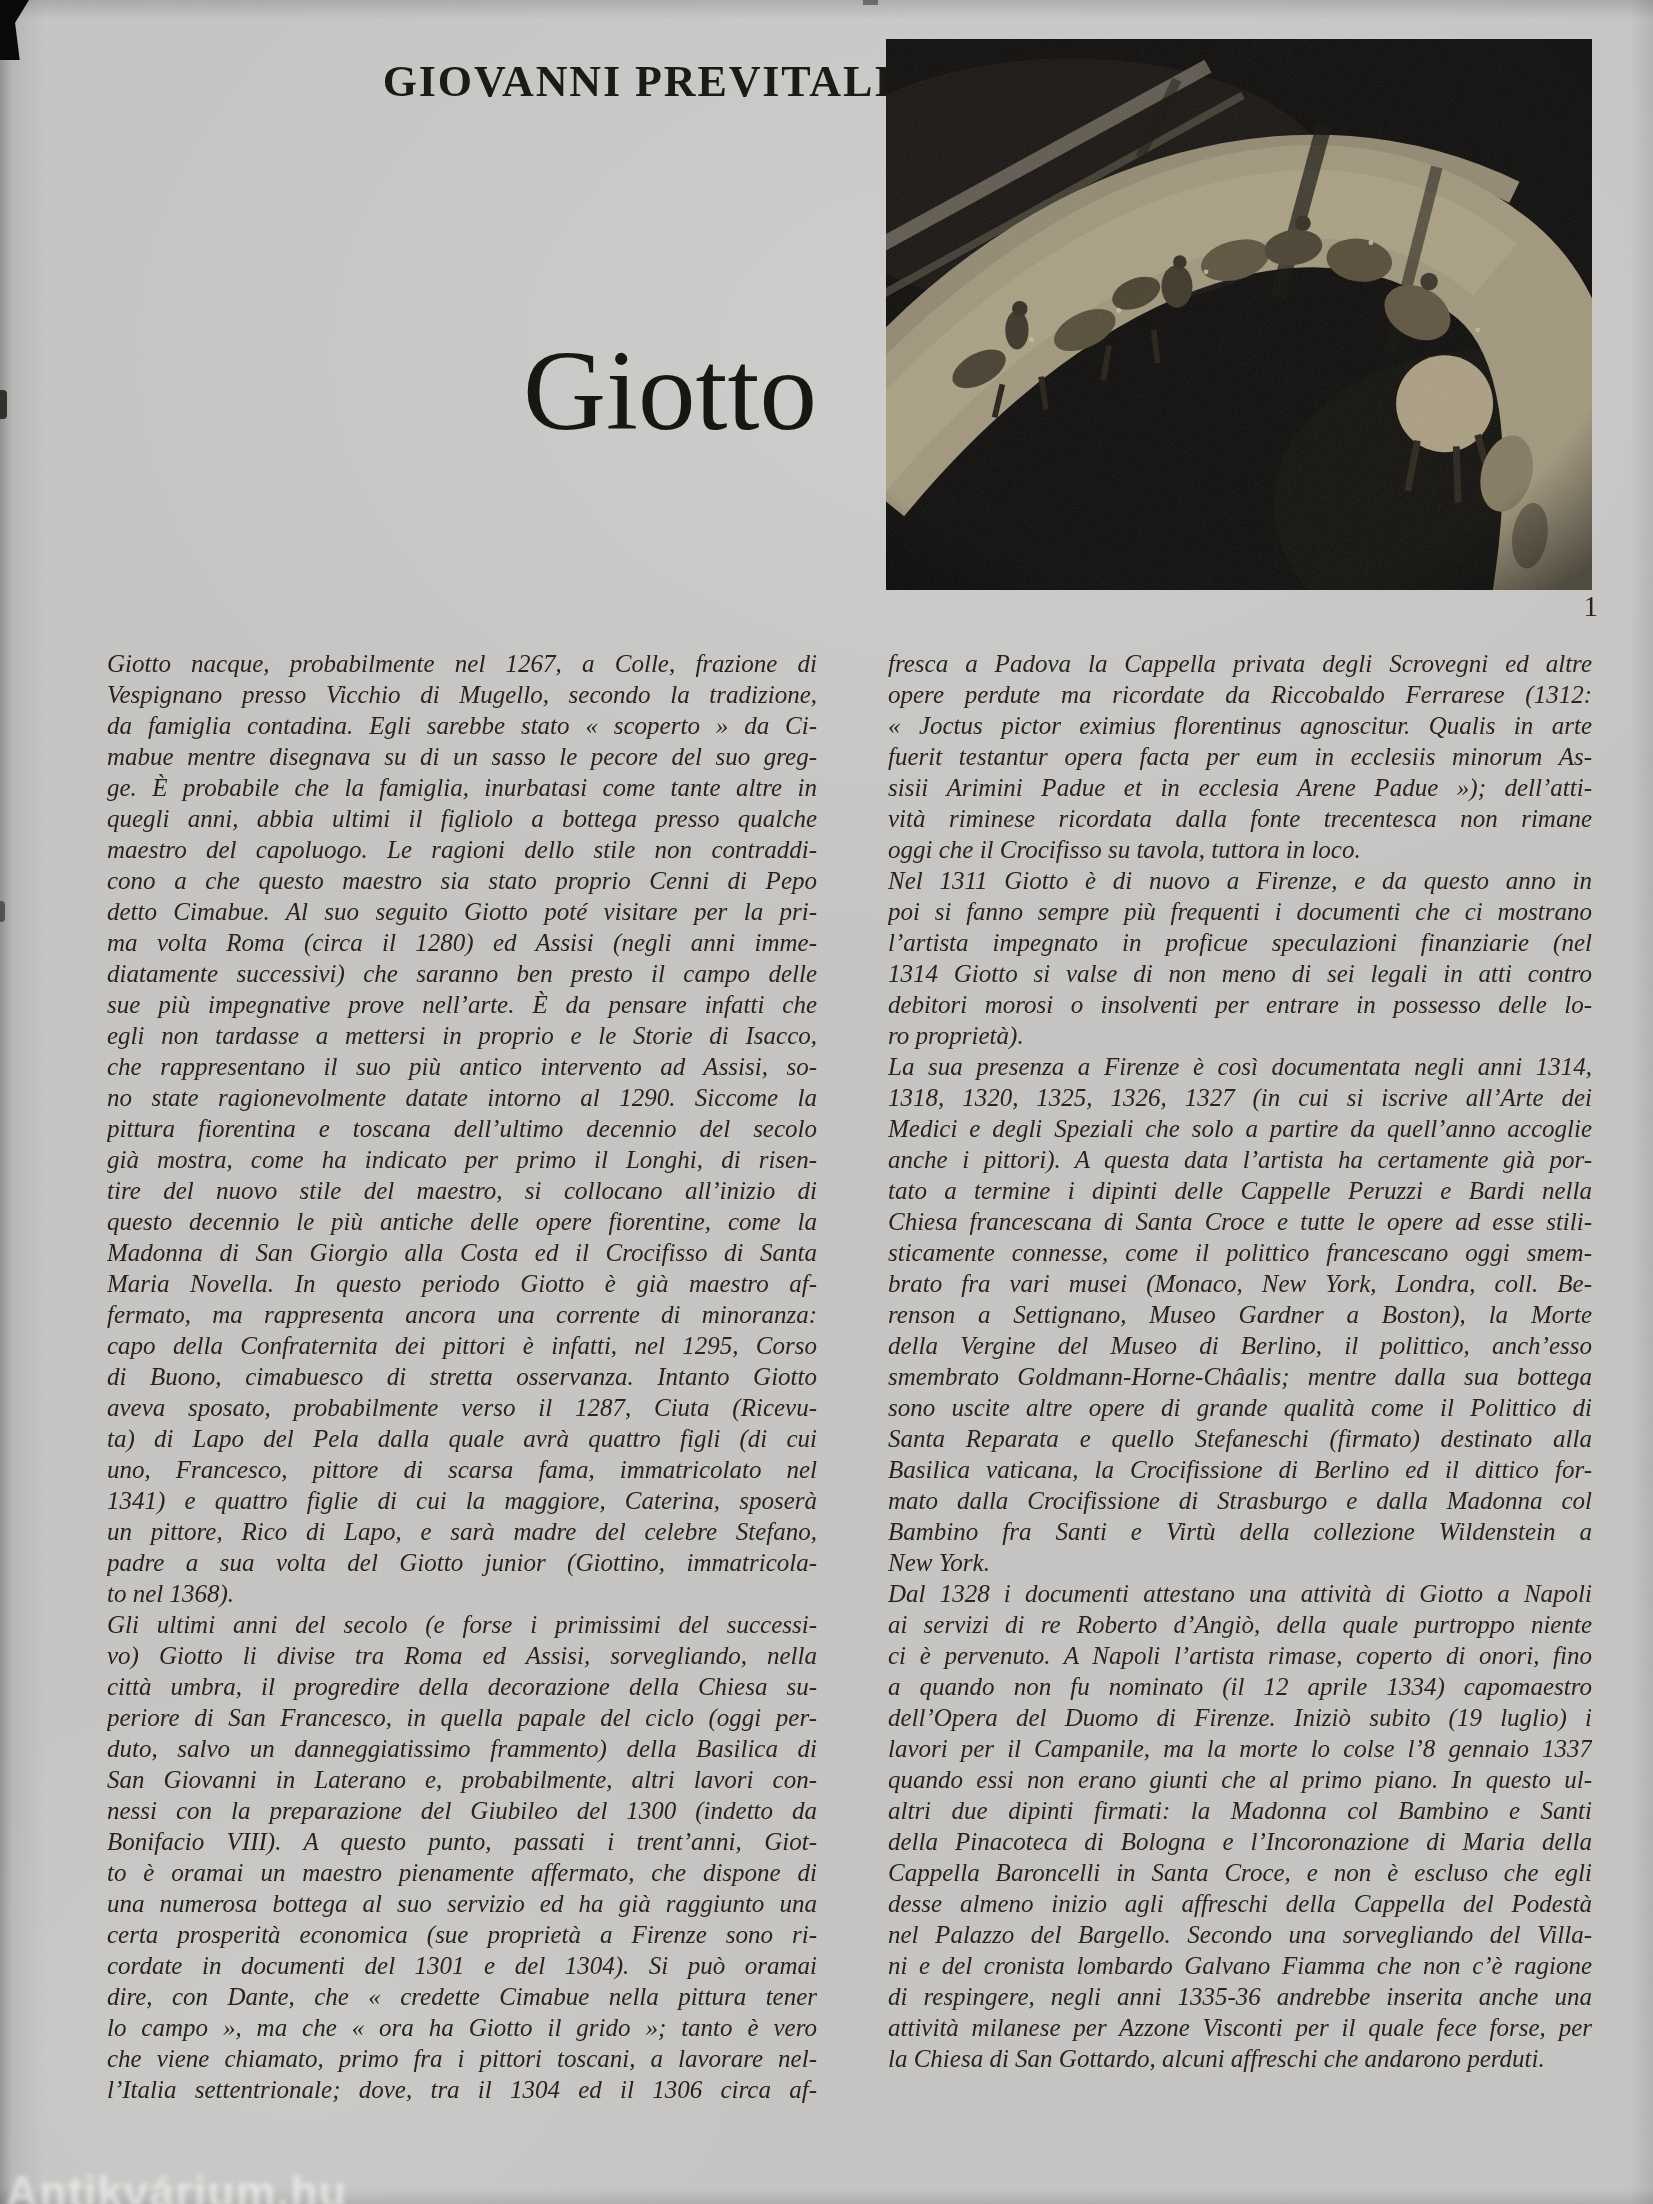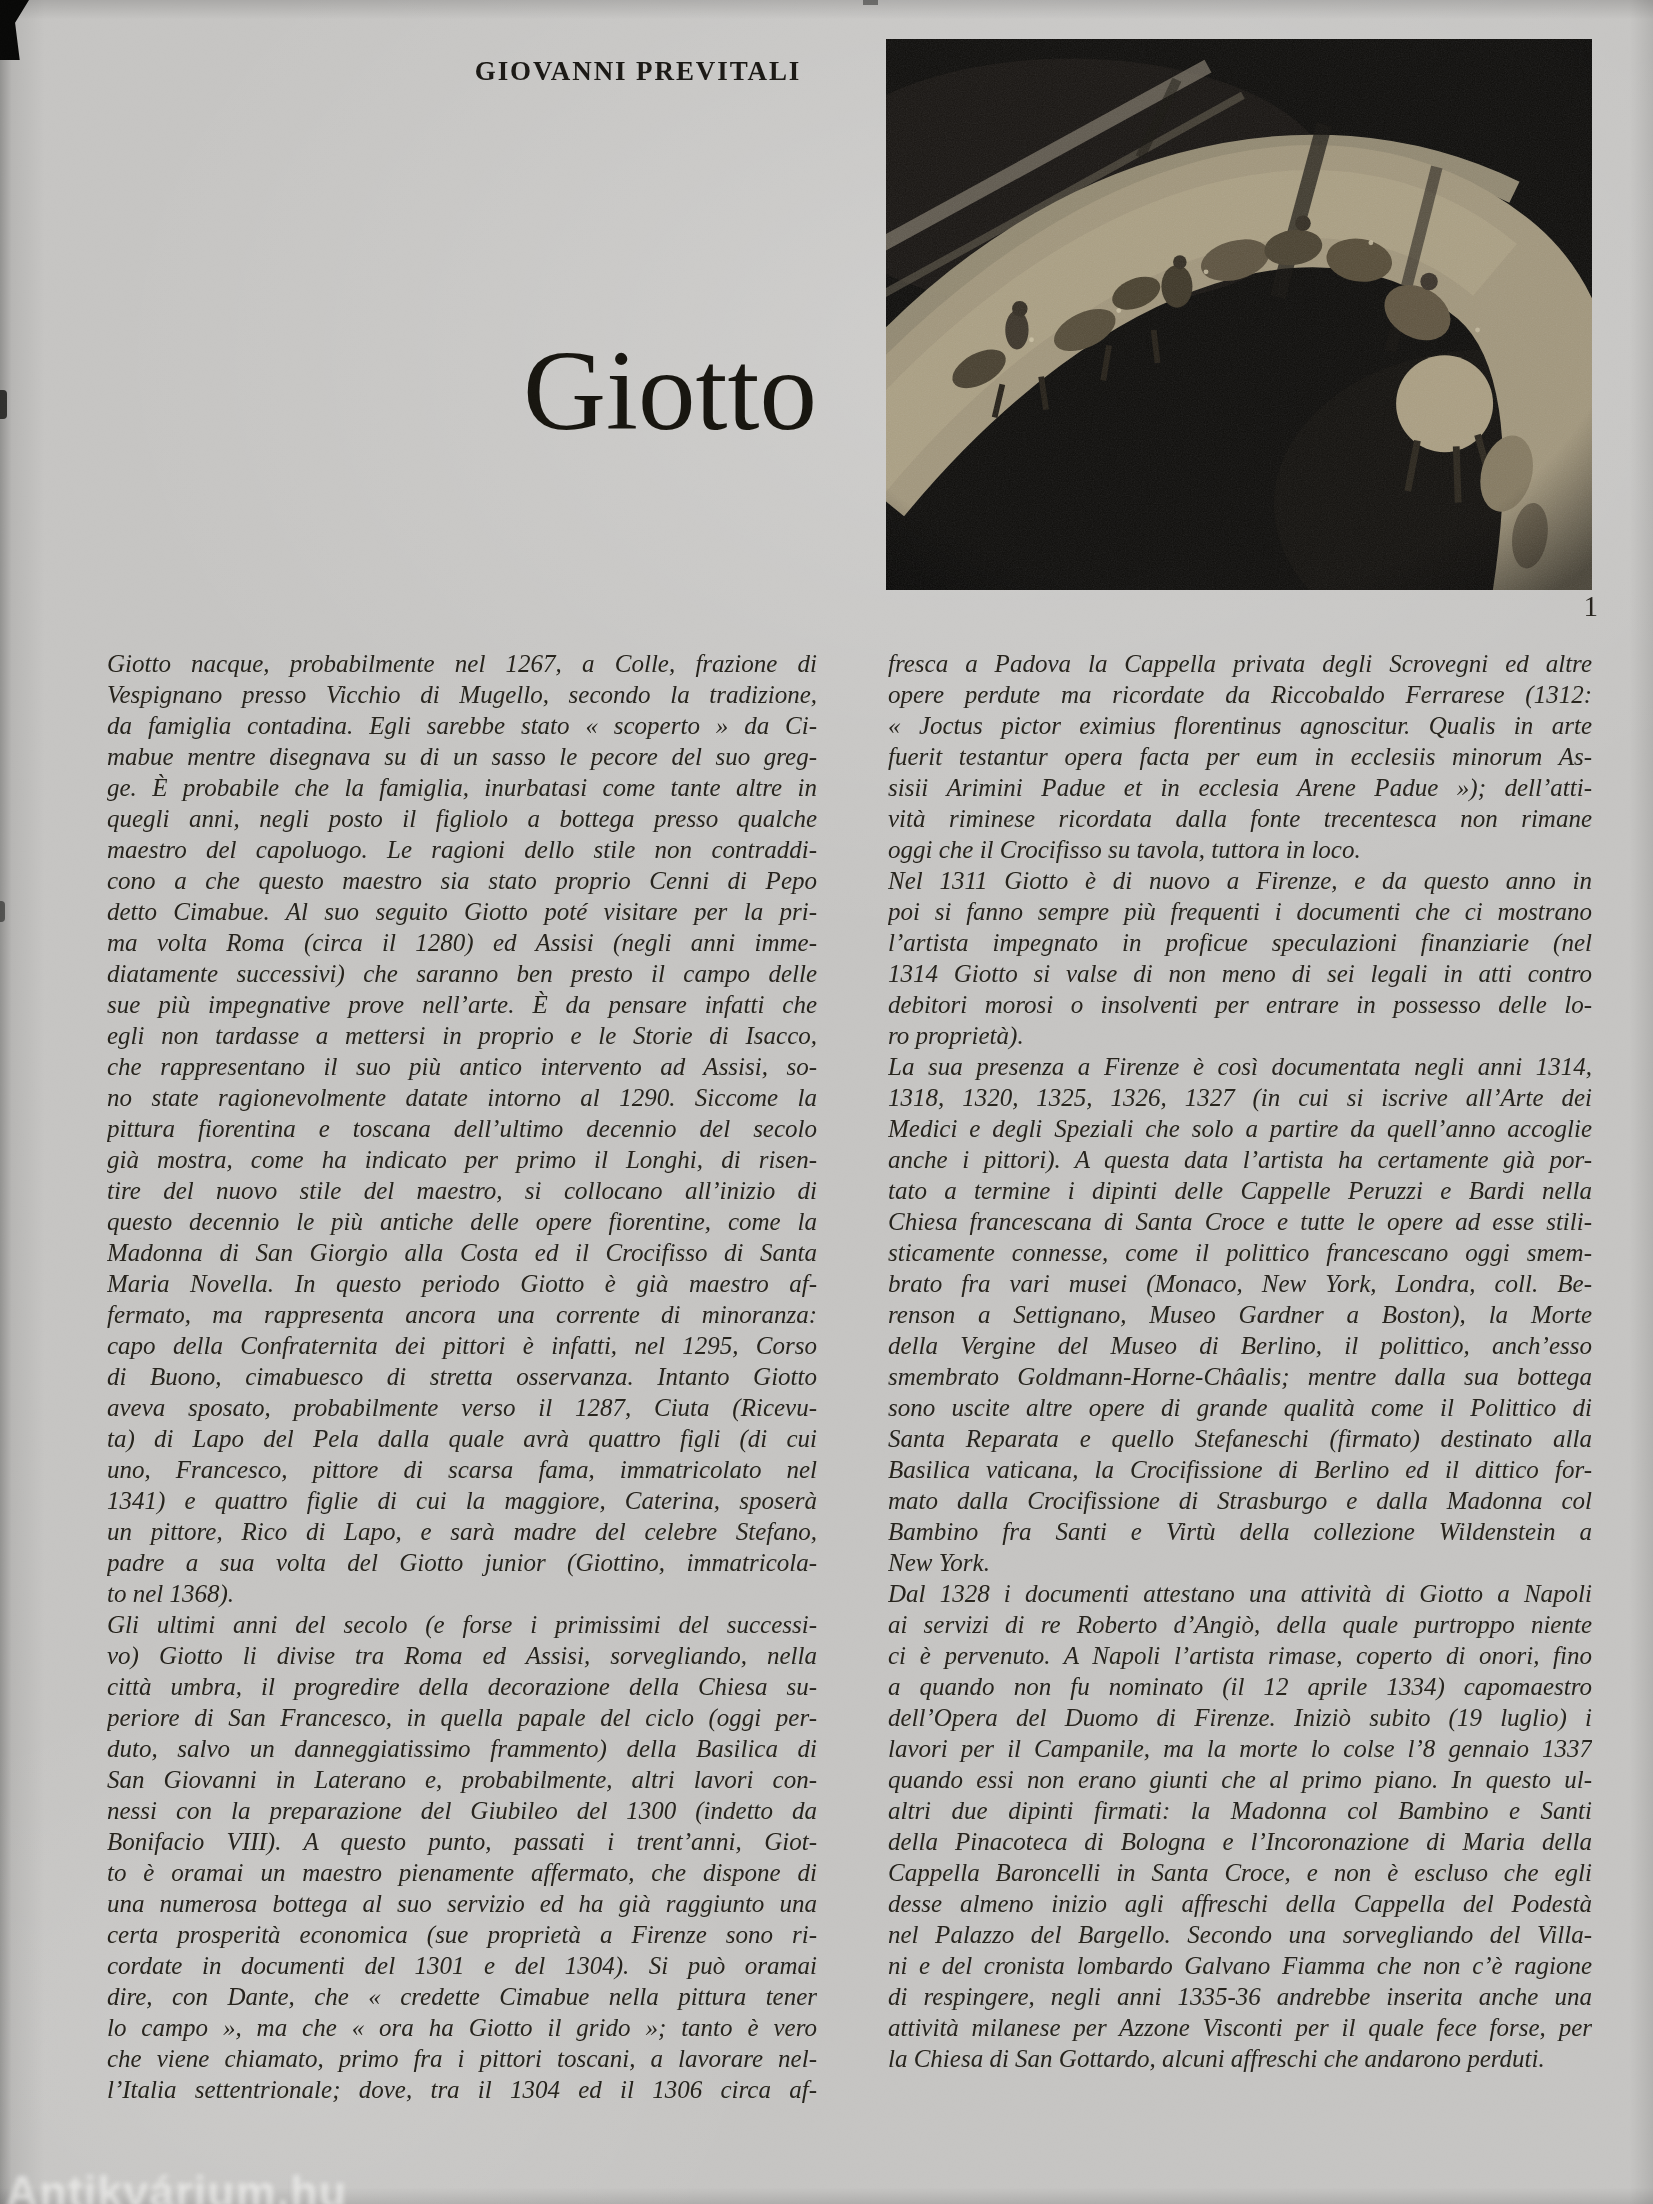--- a/index.html
+++ b/index.html
@@ -13,21 +13,21 @@
       radial-gradient(ellipse 873px 679px at 18% 92%, rgba(255,255,255,.10), rgba(255,255,255,0) 55%),
       linear-gradient(90deg, rgba(0,0,0,.26) 0px, rgba(0,0,0,.08) 11.6px, rgba(0,0,0,0) 45px),
       linear-gradient(270deg, rgba(0,0,0,.10) 0px, rgba(0,0,0,0) 25px),
       linear-gradient(180deg, rgba(0,0,0,.14) 0px, rgba(0,0,0,0) 19.4px),
       linear-gradient(0deg, rgba(0,0,0,.12) 0px, rgba(0,0,0,0) 17.5px);
     font-family:"Liberation Serif","DejaVu Serif",serif;
     color:#24221d;
   }
   .author{
     position:absolute;top:56px;left:638px;transform:translateX(-50%);
-    font-size:27px;font-weight:700;letter-spacing:1.9px;white-space:nowrap;
+    font-size:44px;font-weight:700;letter-spacing:1.9px;white-space:nowrap;
     color:#1b1915;
   }
   .title{
     position:absolute;top:303px;left:670px;transform:translateX(-50%);
     font-size:115px;font-weight:400;color:#17150f;white-space:nowrap;margin-top:22px;
   }
   .photo{
     position:absolute;left:886px;top:39px;width:706px;height:551px;
     background:#0d0c0a;
   }
@@ -138,21 +138,21 @@
   </div>
 
   <div class="fig-caption">1</div>
 
   <div class="col col-left">
       <div class="line">Giotto nacque, probabilmente nel 1267, a Colle, frazione di</div>
       <div class="line">Vespignano presso Vicchio di Mugello, secondo la tradizione,</div>
       <div class="line">da famiglia contadina. Egli sarebbe stato « scoperto » da Ci-</div>
       <div class="line">mabue mentre disegnava su di un sasso le pecore del suo greg-</div>
       <div class="line">ge. È probabile che la famiglia, inurbatasi come tante altre in</div>
-      <div class="line">quegli anni, negli posto il figliolo a bottega presso qualche</div>
+      <div class="line">quegli anni, abbia ultimi il figliolo a bottega presso qualche</div>
       <div class="line">maestro del capoluogo. Le ragioni dello stile non contraddi-</div>
       <div class="line">cono a che questo maestro sia stato proprio Cenni di Pepo</div>
       <div class="line">detto Cimabue. Al suo seguito Giotto poté visitare per la pri-</div>
       <div class="line">ma volta Roma (circa il 1280) ed Assisi (negli anni imme-</div>
       <div class="line">diatamente successivi) che saranno ben presto il campo delle</div>
       <div class="line">sue più impegnative prove nell’arte. È da pensare infatti che</div>
       <div class="line">egli non tardasse a mettersi in proprio e le Storie di Isacco,</div>
       <div class="line">che rappresentano il suo più antico intervento ad Assisi, so-</div>
       <div class="line">no state ragionevolmente datate intorno al 1290. Siccome la</div>
       <div class="line">pittura fiorentina e toscana dell’ultimo decennio del secolo</div>

